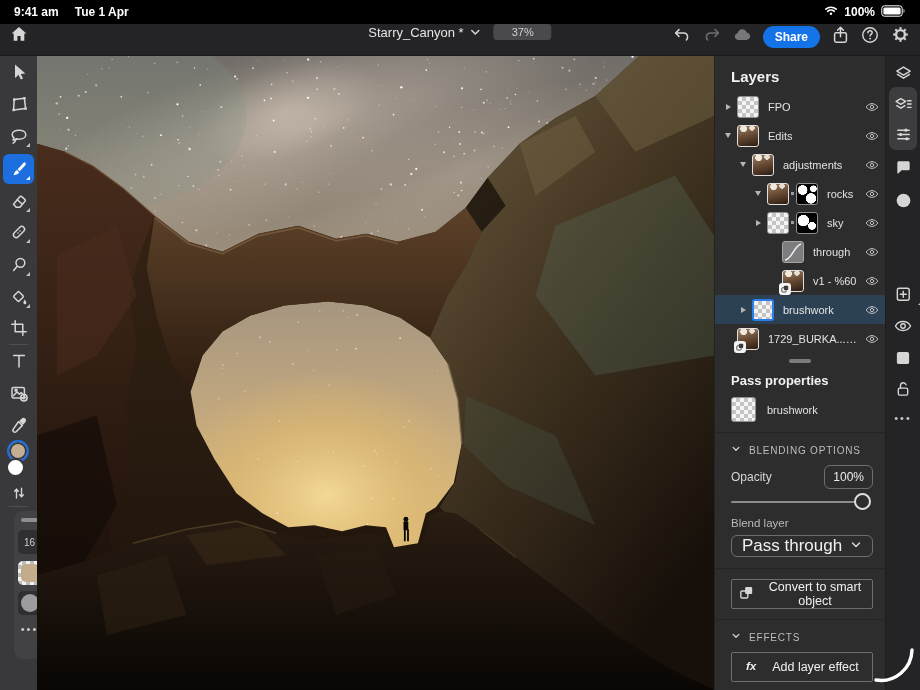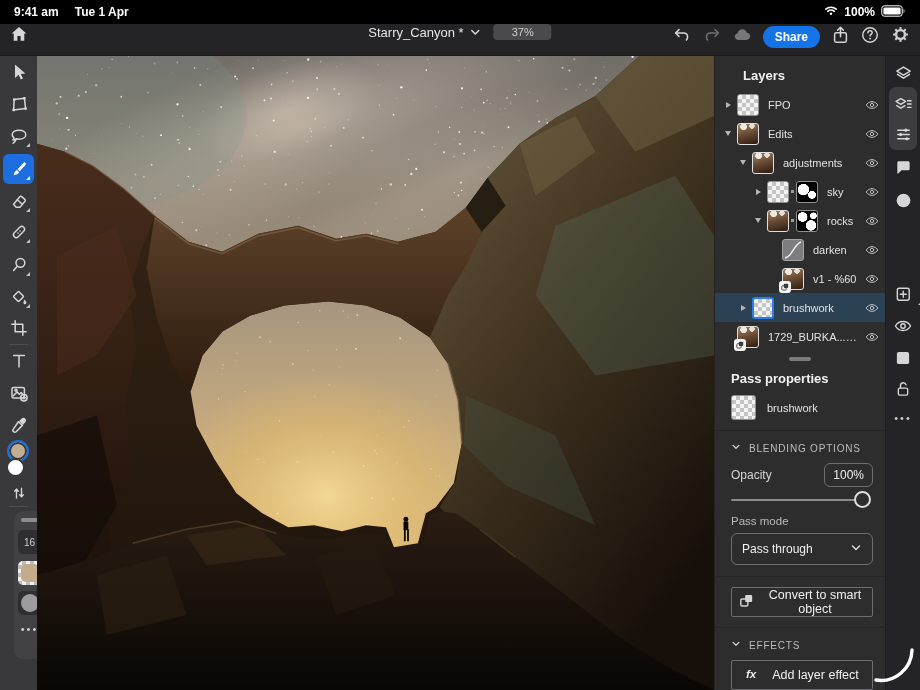--- a/index.html
+++ b/index.html
@@ -49,21 +49,21 @@
   .round-tile{width:24px;height:24px;margin:6px auto 0;border-radius:5px;background:#2f2f31;position:relative}
   .round-tile::after{content:'';position:absolute;inset:3px;border-radius:50%;background:#9c9c9e}
   .tb-dots{color:#cfcfcf;font-size:11px;letter-spacing:2px;text-align:center;margin-top:8px}
 
   
   .canvas{flex:1;min-width:0;position:relative;background:#0e0c09}
   .canvas svg{display:block;width:100%;height:100%}
 
   
   .layers-panel{width:170px;background:#2d2d2e;flex:none;border-left:1px solid #232325;display:flex;flex-direction:column;overflow:hidden}
-  .panel-title{font-size:13px;font-weight:700;color:#f1f1f1;padding:12px 0 7px 28px;flex:none}
+  .panel-title{font-size:15px;font-weight:700;color:#f1f1f1;padding:12px 0 7px 16px;flex:none}
   .layer-row{height:29px;display:flex;align-items:center;flex:none}
   .layer-row.selected{background:#2d4154}
   .disc{width:10px;flex:none;display:flex;justify-content:center}
   .tri-r{width:0;height:0;border-left:5px solid #b5b5b5;border-top:3.5px solid transparent;border-bottom:3.5px solid transparent}
   .tri-d{width:0;height:0;border-top:5px solid #b5b5b5;border-left:3.5px solid transparent;border-right:3.5px solid transparent}
   .thumb{width:22px;height:22px;border-radius:3px;flex:none;position:relative;border:1px solid #8f8f8f;box-sizing:border-box;margin-left:4px}
   .thumb.checker{background-color:#fff;background-image:conic-gradient(#c4c4c4 25%,#f4f4f4 0 50%,#c4c4c4 0 75%,#f4f4f4 0);background-size:8px 8px}
   .thumb.image{border-color:#e0e0e0;background-image:radial-gradient(circle at 28% 14%,#efe9df 0 14%,rgba(0,0,0,0) 16%),radial-gradient(circle at 70% 10%,#e6dfd2 0 11%,rgba(0,0,0,0) 13%),linear-gradient(165deg,#a08566 0%,#6b4e37 45%,#2d1c10 100%)}
   .thumb.curve{background:#7d7d7f;border-color:#a5a5a5;overflow:hidden}
   .thumb.sel{border:2px solid #2b7de9}
@@ -80,21 +80,21 @@
   .props-layer{display:flex;align-items:center;gap:11px;margin-bottom:10px;font-size:11px;color:#e2e2e2}
   .props-layer .thumb{margin-left:0;width:25px;height:25px}
   .divider-full{height:1px;background:#242426;margin-left:-16px;margin-right:-12px}
   .section-head{display:flex;align-items:center;gap:8px;color:#bdbdbd;font-size:10px;letter-spacing:.8px;margin:11px 0 9px}
   .opacity-row{display:flex;align-items:center;justify-content:space-between;color:#d6d6d6;font-size:12px;margin:2px 0}
   .value-box{border:1px solid #6e6e70;border-radius:6px;padding:4px 8px;font-size:12px;color:#ececec}
   .slider{position:relative;height:21px;margin:1px 2px 5px 0}
   .slider .track{position:absolute;top:10px;left:0;right:7px;height:2px;background:#8c8c8e;border-radius:1px}
   .slider .knob{position:absolute;right:0;top:2px;width:17px;height:17px;border-radius:50%;background:#2d2d2e;border:2px solid #dedede;box-sizing:border-box}
   .bm-label{color:#b9b9b9;font-size:11.5px;margin:2px 0 6px}
-  .dropdown{display:flex;align-items:center;justify-content:space-between;border:1px solid #6e6e70;border-radius:6px;height:32px;padding:0 10px;color:#f0f0f0;font-size:12px;margin-bottom:11px;box-sizing:border-box}
+  .dropdown{display:flex;align-items:center;justify-content:space-between;border:1px solid #6e6e70;border-radius:6px;height:22px;padding:0 10px;color:#f0f0f0;font-size:17px;margin-bottom:11px;box-sizing:border-box}
   .panel-btn{display:flex;align-items:center;justify-content:center;gap:9px;border:1px solid #6e6e70;border-radius:2px;height:30px;color:#f0f0f0;font-size:12.5px;margin:10px 0;background:none;width:100%;box-sizing:border-box;font-family:inherit}
 
   
   .strip{width:34px;background:#242426;position:relative;flex:none;border-left:1px solid #1d1d1f}
   .strip-hl{position:absolute;left:3px;top:31px;width:28px;height:63px;background:#3d3d3f;border-radius:7px}
   .strip-ic{position:absolute;left:0;width:34px;display:flex;justify-content:center}
   .strip-dots{color:#c9c9c9;font-size:11px;letter-spacing:2px}
   .add-fly{position:relative}
   .add-fly::after{content:'';position:absolute;right:-2px;bottom:-1px;border-left:4px solid transparent;border-bottom:4px solid #c2c2c2}
 
@@ -901,57 +901,57 @@
             <span class="eye">
               <svg class="ic" width="14" height="14" viewBox="0 0 20 20">
                 <path d="M10,5.2 C5.9,5.2 3,7.8 1.8,10 C3,12.2 5.9,14.8 10,14.8 C14.1,14.8 17,12.2 18.2,10 C17,7.8 14.1,5.2 10,5.2 Z"></path>
                 <circle cx="10" cy="10" r="2.4"></circle>
               </svg>
             </span>
           </div>
           <div class="layer-row">
             <span style="flex: 0 0 auto; width: 38px;"></span>
             <span class="disc">
+              <span class="tri-d"></span>
+            </span>
+            <span class="thumb image"></span>
+            <span class="mask-link"></span>
+            <span class="thumb mask-rocks" style="margin-left: 0px;"></span>
+            <span class="layer-label">rocks</span>
+            <span class="eye">
+              <svg class="ic" width="14" height="14" viewBox="0 0 20 20">
+                <path d="M10,5.2 C5.9,5.2 3,7.8 1.8,10 C3,12.2 5.9,14.8 10,14.8 C14.1,14.8 17,12.2 18.2,10 C17,7.8 14.1,5.2 10,5.2 Z"></path>
+                <circle cx="10" cy="10" r="2.4"></circle>
+              </svg>
+            </span>
+          </div>
+          <div class="layer-row">
+            <span style="flex: 0 0 auto; width: 38px;"></span>
+            <span class="disc">
               <span class="tri-r"></span>
             </span>
             <span class="thumb checker"></span>
             <span class="mask-link"></span>
             <span class="thumb mask-sky" style="margin-left: 0px;"></span>
             <span class="layer-label">sky</span>
             <span class="eye">
               <svg class="ic" width="14" height="14" viewBox="0 0 20 20">
                 <path d="M10,5.2 C5.9,5.2 3,7.8 1.8,10 C3,12.2 5.9,14.8 10,14.8 C14.1,14.8 17,12.2 18.2,10 C17,7.8 14.1,5.2 10,5.2 Z"></path>
                 <circle cx="10" cy="10" r="2.4"></circle>
               </svg>
             </span>
           </div>
           <div class="layer-row">
-            <span style="flex: 0 0 auto; width: 38px;"></span>
-            <span class="disc">
-              <span class="tri-d"></span>
-            </span>
-            <span class="thumb image"></span>
-            <span class="mask-link"></span>
-            <span class="thumb mask-rocks" style="margin-left: 0px;"></span>
-            <span class="layer-label">rocks</span>
-            <span class="eye">
-              <svg class="ic" width="14" height="14" viewBox="0 0 20 20">
-                <path d="M10,5.2 C5.9,5.2 3,7.8 1.8,10 C3,12.2 5.9,14.8 10,14.8 C14.1,14.8 17,12.2 18.2,10 C17,7.8 14.1,5.2 10,5.2 Z"></path>
-                <circle cx="10" cy="10" r="2.4"></circle>
-              </svg>
-            </span>
-          </div>
-          <div class="layer-row">
             <span style="flex: 0 0 auto; width: 53px;"></span>
             <span class="disc"></span>
             <span class="thumb curve"><svg width="20" height="20" viewBox="0 0 20 20">
                 <path d="M2,18 L18,2" stroke="#6a6a6c" stroke-width="1" fill="none"></path>
                 <path d="M2,18 C9,17 11,4 18,2" stroke="#efefef" stroke-width="1.5" fill="none"></path>
               </svg></span>
-            <span class="layer-label">darken</span>
+            <span class="layer-label">through</span>
             <span class="eye">
               <svg class="ic" width="14" height="14" viewBox="0 0 20 20">
                 <path d="M10,5.2 C5.9,5.2 3,7.8 1.8,10 C3,12.2 5.9,14.8 10,14.8 C14.1,14.8 17,12.2 18.2,10 C17,7.8 14.1,5.2 10,5.2 Z"></path>
                 <circle cx="10" cy="10" r="2.4"></circle>
               </svg>
             </span>
           </div>
           <div class="layer-row">
             <span style="flex: 0 0 auto; width: 53px;"></span>
             <span class="disc"></span>
@@ -1024,21 +1024,21 @@
 
         <div class="opacity-row">
           <span>Opacity</span>
           <span class="value-box">100%</span>
         </div>
         <div class="slider">
           <div class="track"></div>
           <div class="knob"></div>
         </div>
 
-        <div class="bm-label">Pass mode</div>
+        <div class="bm-label">Blend layer</div>
         <div class="dropdown">
           <span>Pass through</span>
           <span><svg class="ic" width="12" height="12" viewBox="0 0 12 12">
                 <path d="M2.5,4 L6,7.5 L9.5,4" stroke-width="1.4"></path>
               </svg></span>
         </div>
         <div class="divider-full"></div>
 
         <button class="panel-btn">
           <span><svg class="ic" width="17" height="17" viewBox="0 0 18 18">

